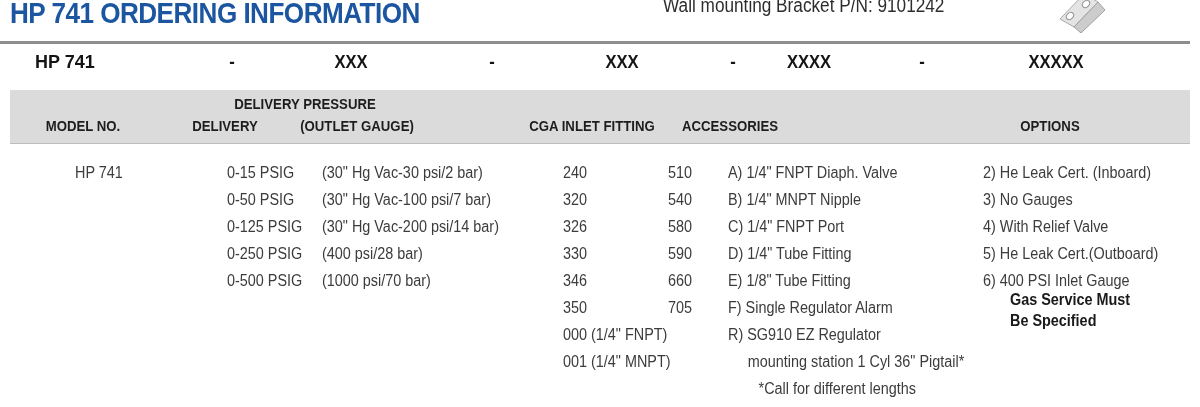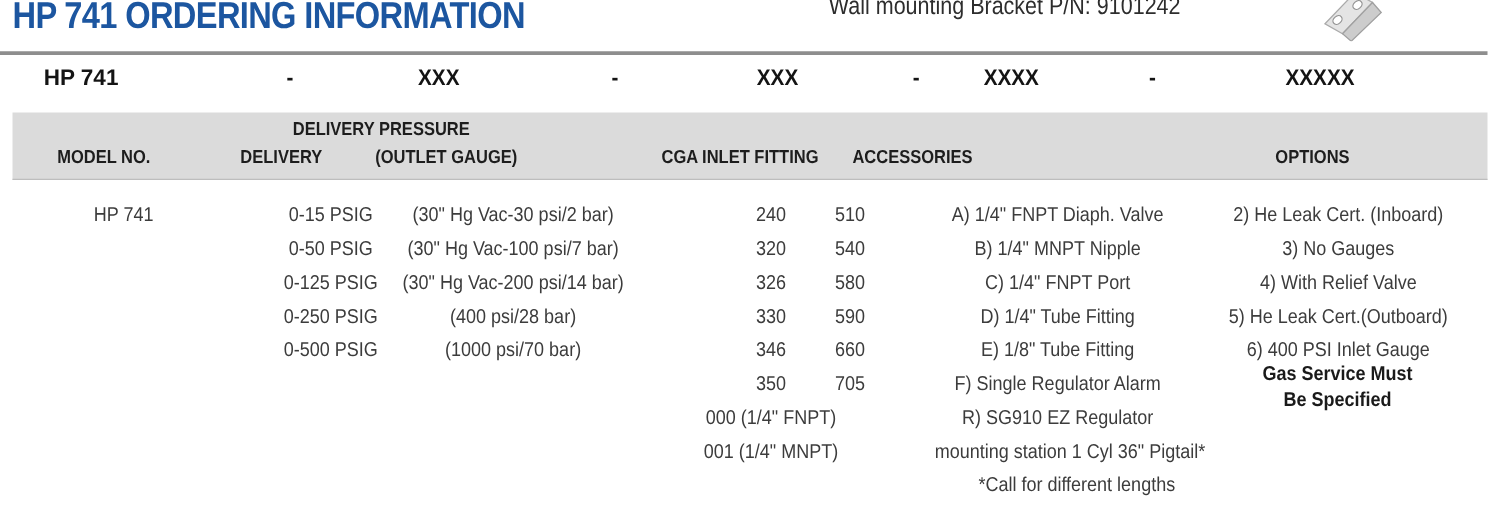--- a/index.html
+++ b/index.html
@@ -1,18 +1,18 @@
 <!DOCTYPE html>
 <html><head>
 <meta charset="utf-8">
 <style>
   html,body{margin:0;padding:0;background:#ffffff;}
   .page{
     position:relative;width:1200px;height:407px;overflow:hidden;background:#ffffff;
-    font-family:"Liberation Sans", sans-serif;color:#3c3c3c;text-align:center;
+    font-family:"Liberation Sans", sans-serif;color:#3c3c3c;
   }
   
   .page-title{
     position:absolute;left:10px;top:-4px;margin:0;
     font-size:30px;font-weight:bold;letter-spacing:-0.6px;color:#1c56a0;
     transform:scaleX(0.87);transform-origin:0 0;white-space:nowrap;
   }
   .title-rule{position:absolute;left:0;top:41px;width:1190px;height:3px;background:#8e8e8e;}
   .bracket-note{
     position:absolute;left:663px;top:-6px;font-size:20px;color:#2d2d2d;

